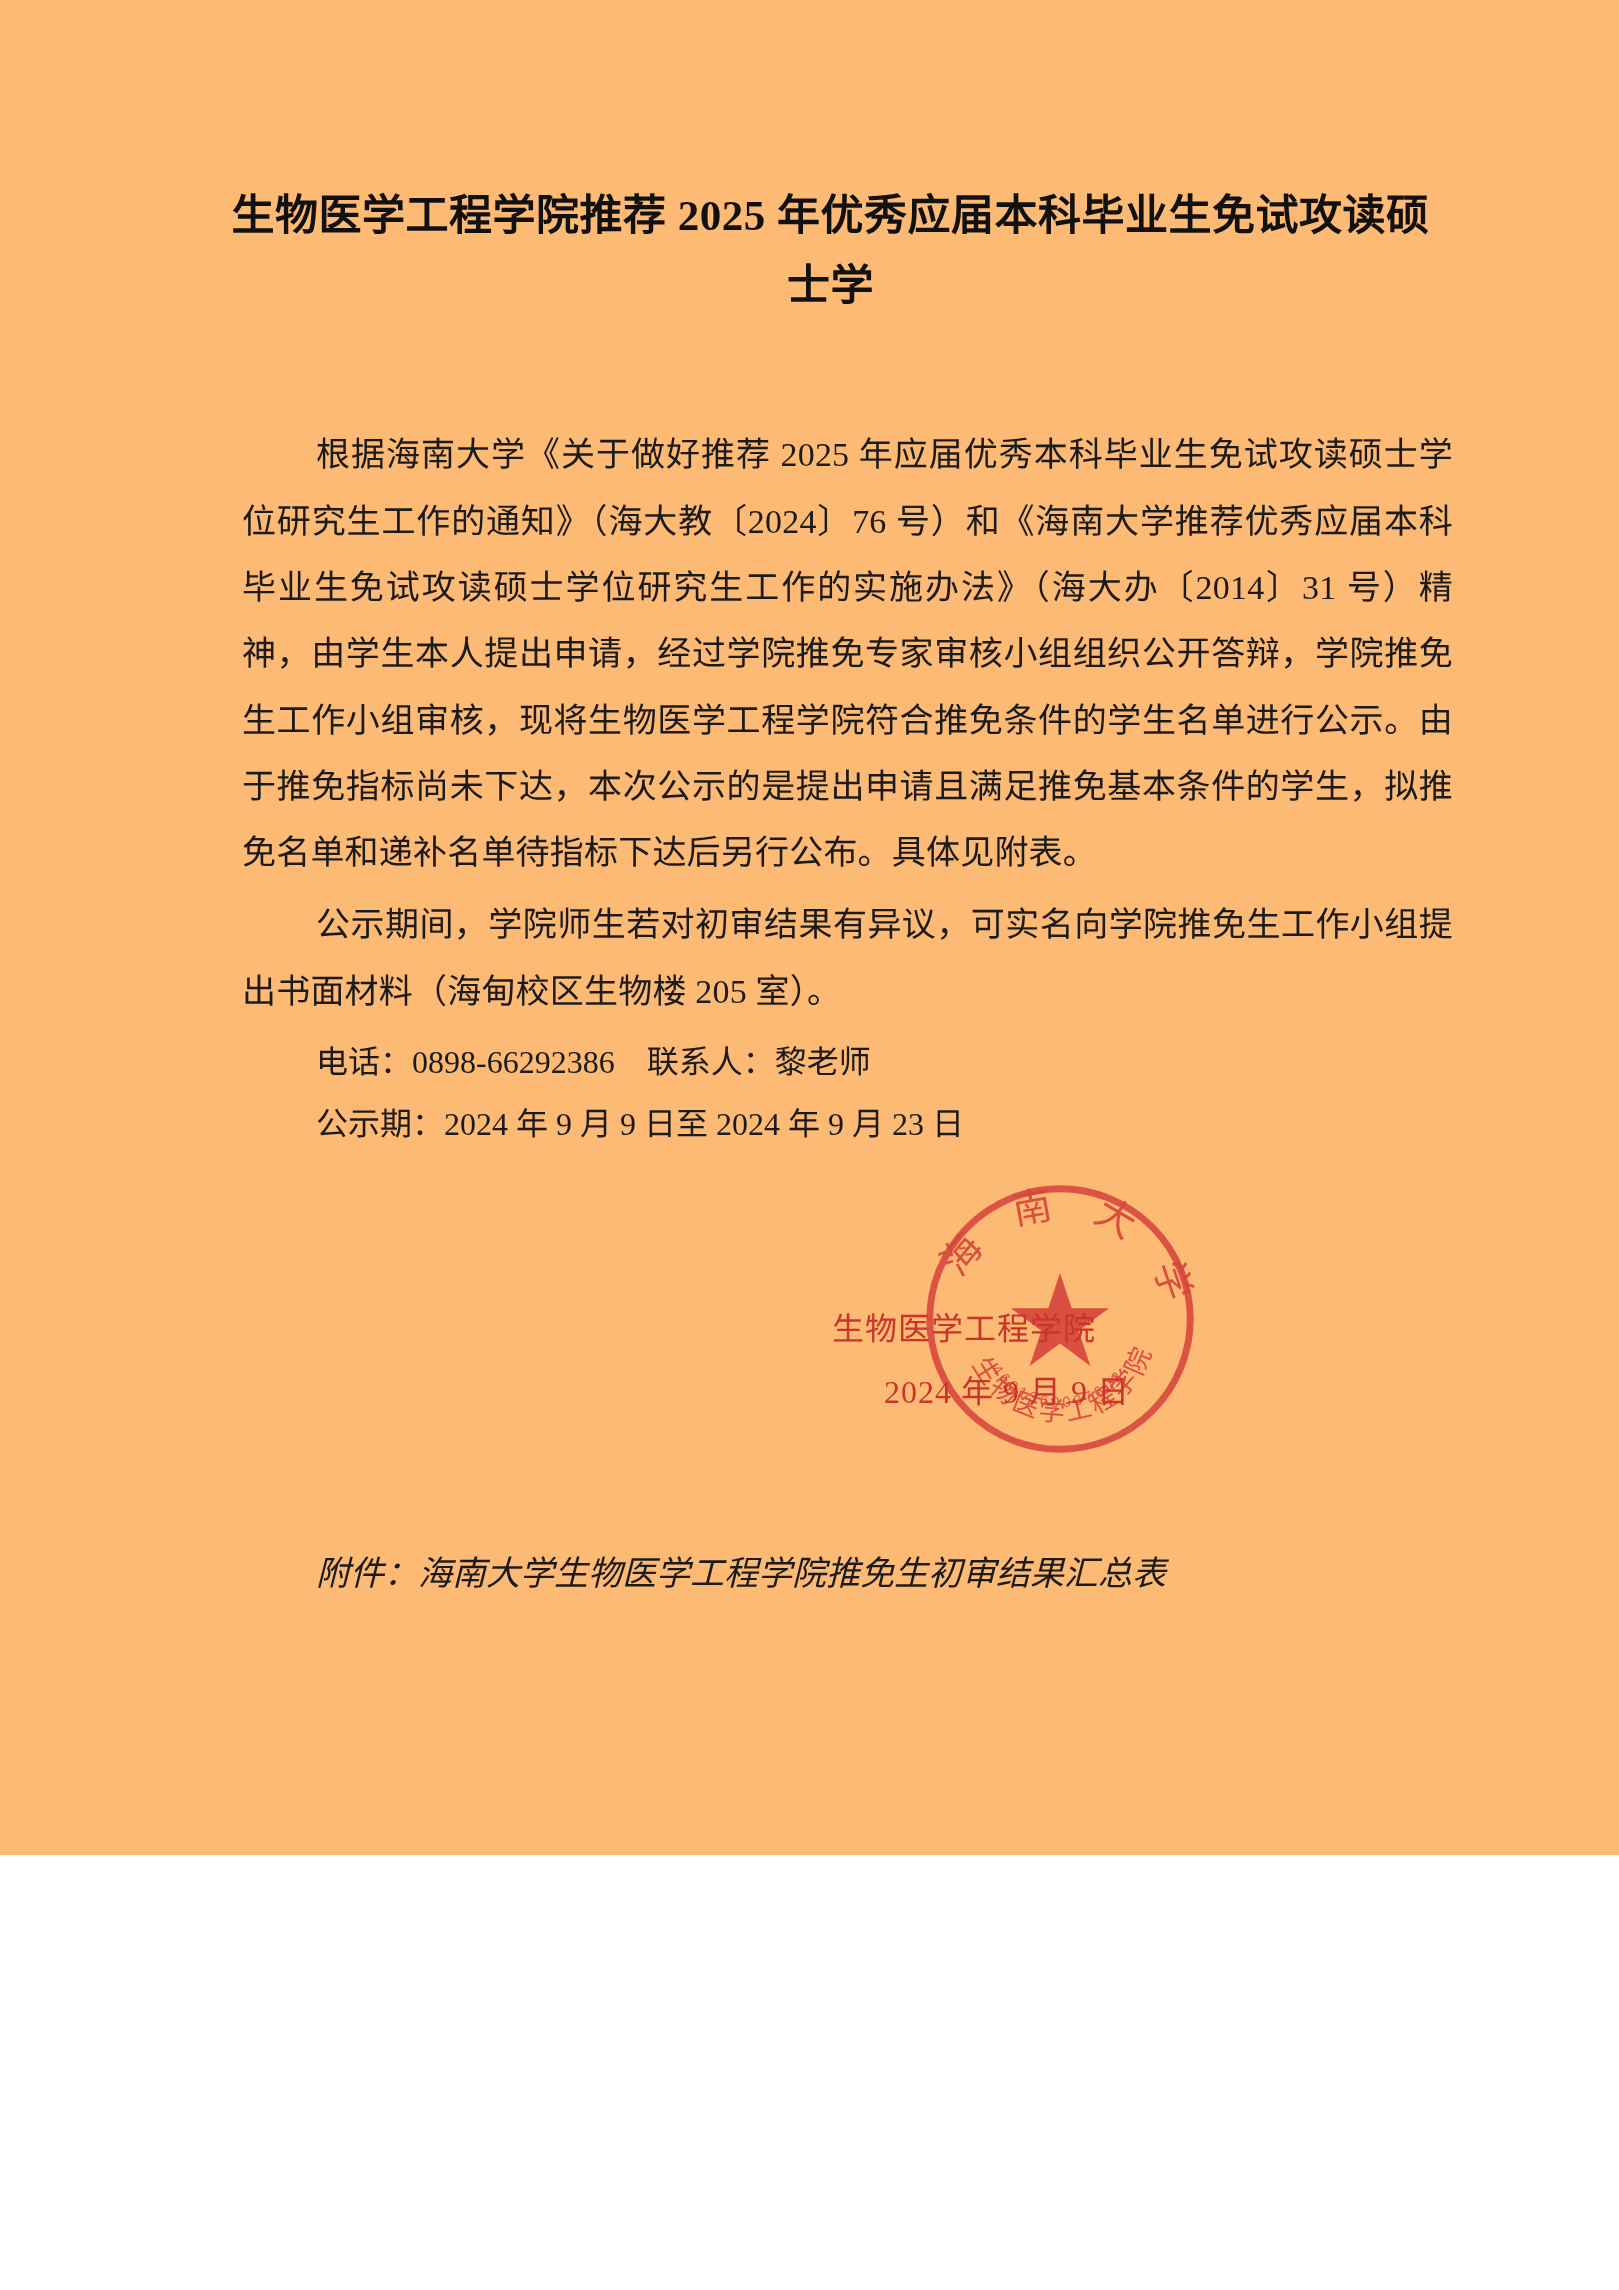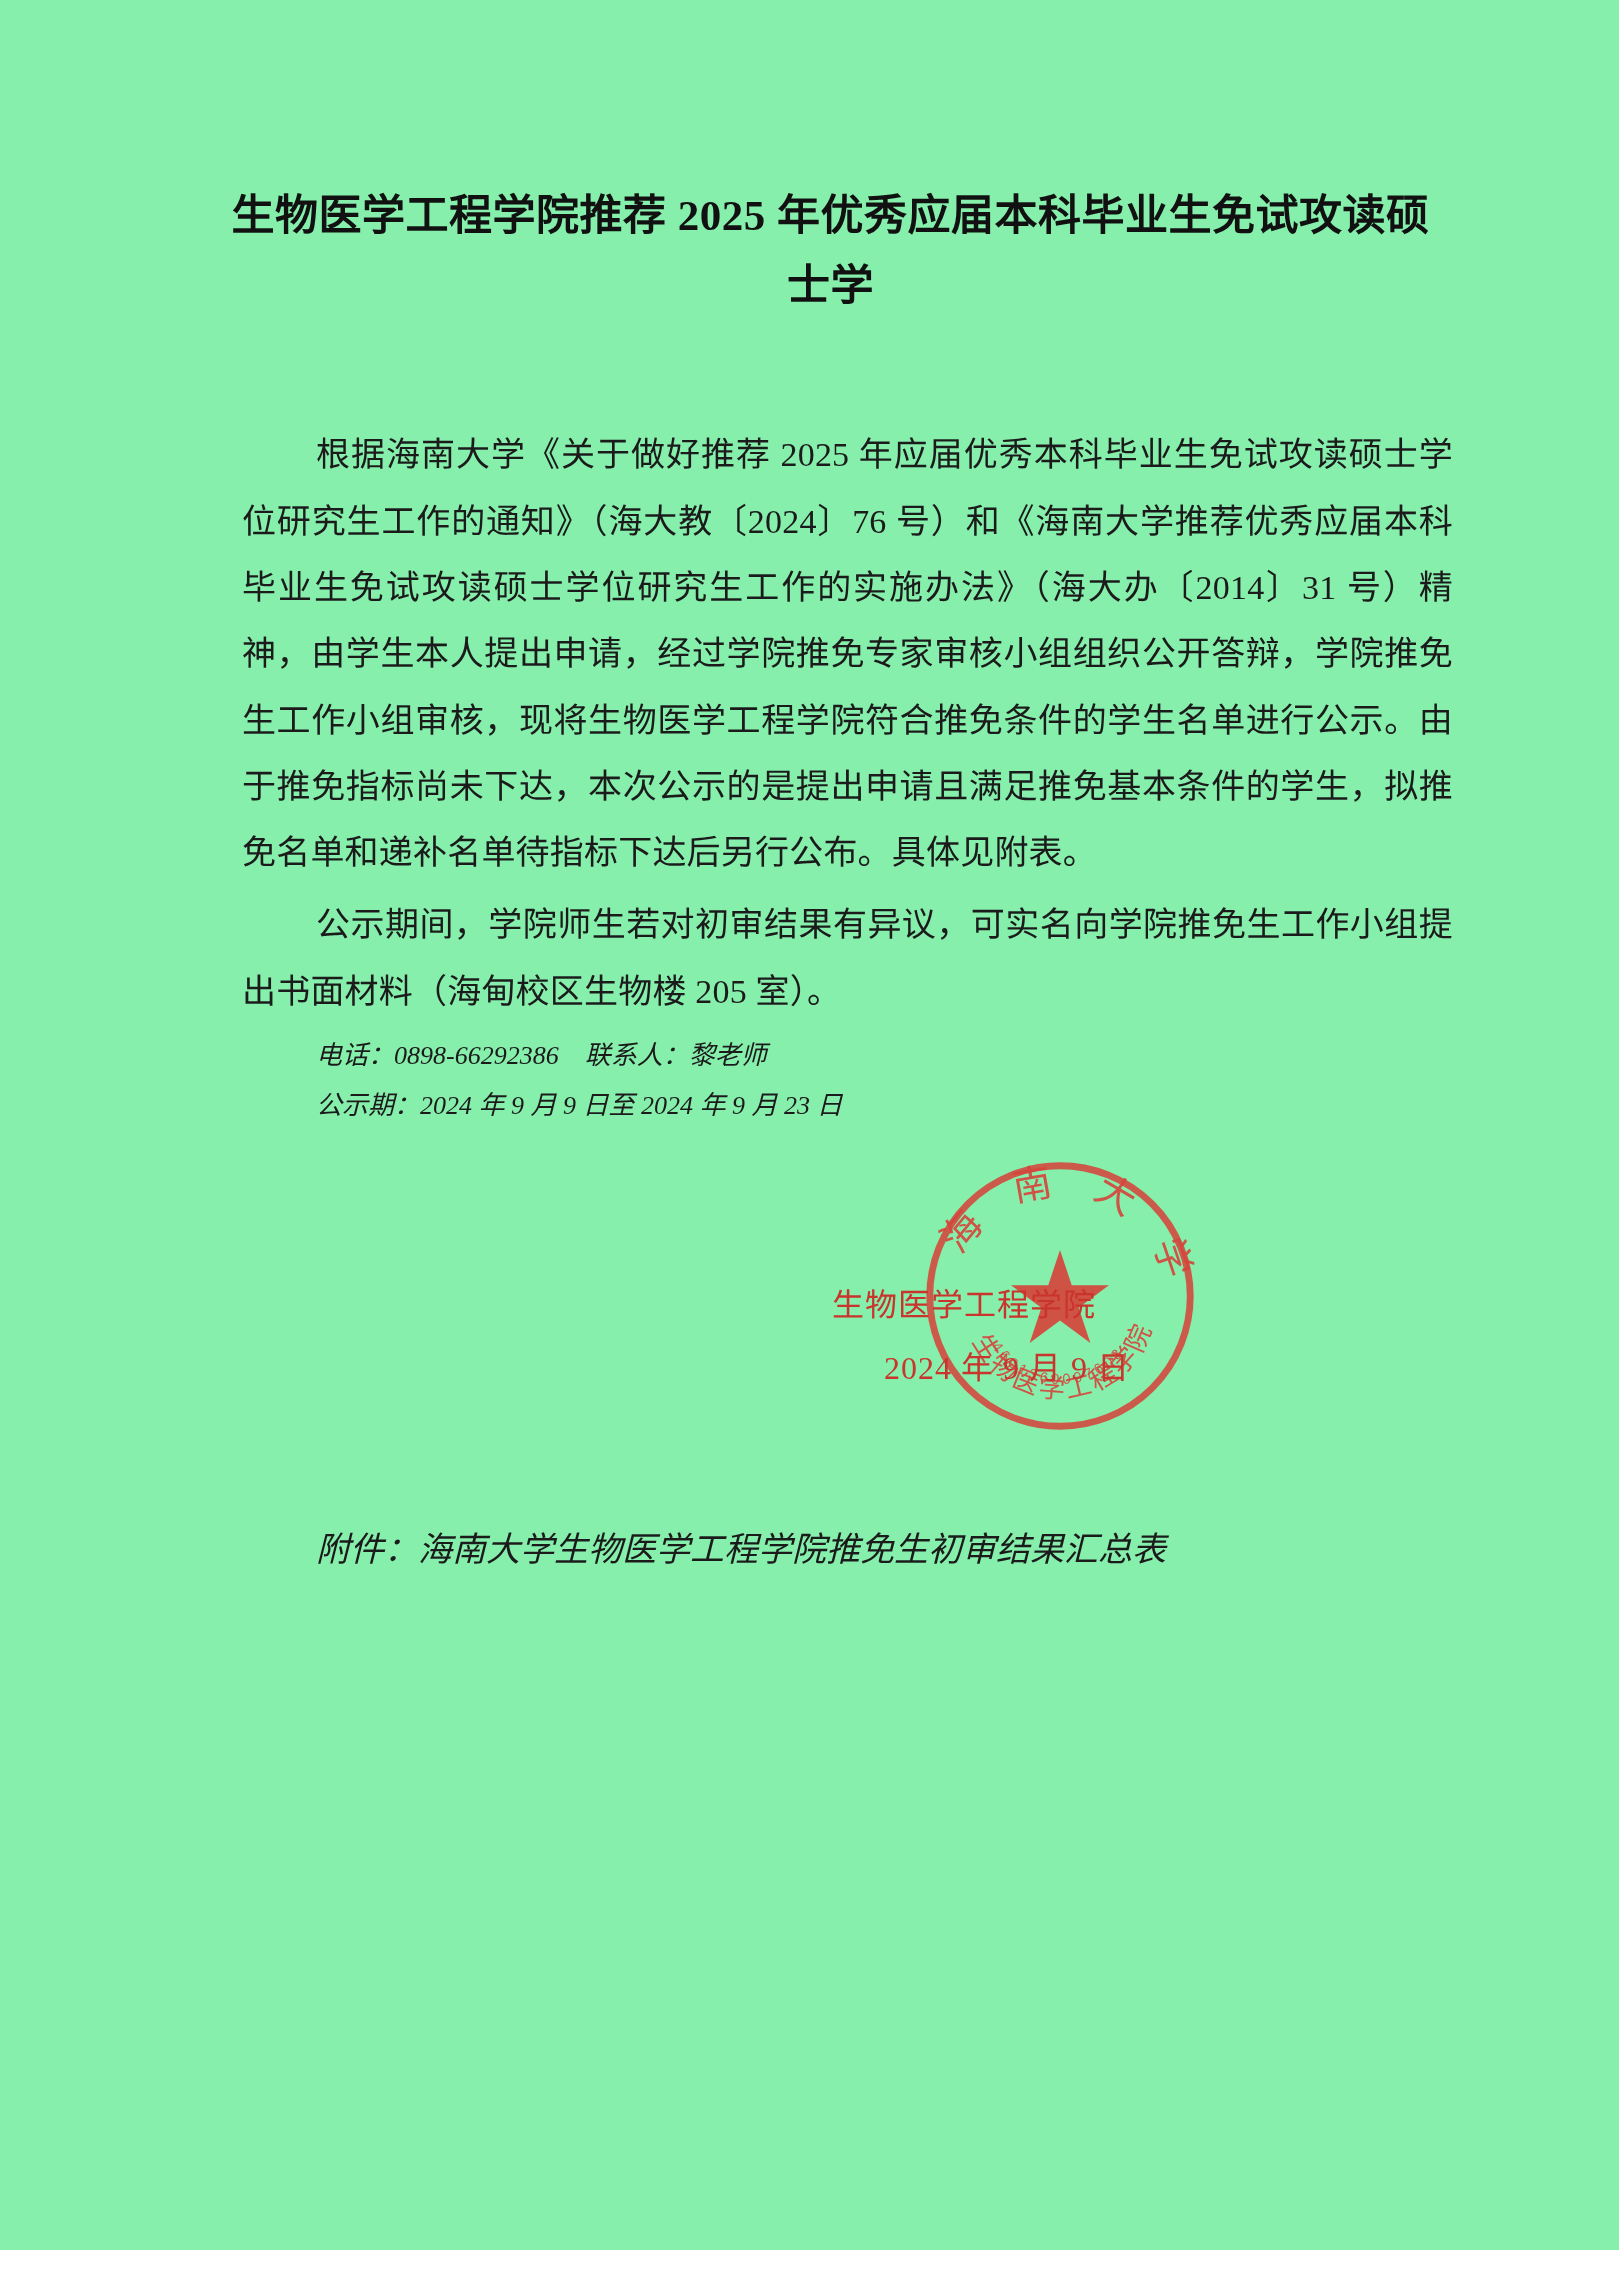--- a/index.html
+++ b/index.html
@@ -15,22 +15,22 @@
     font-family: "Liberation Serif", "DejaVu Serif", serif;
     color: #1a1a1a;
     overflow: hidden;
   }
 
   .page {
     position: absolute;
     top: 0;
     left: 0;
     width: 1619px;
-    height: 2250px;
-    background: #86efac;
+    height: 1855px;
+    background: #fdba74;
   }
 
   .content {
     position: absolute;
     left: 208px;
     top: 181px;
     width: 1245px;
   }
 
   .doc-title {
@@ -58,27 +58,26 @@
     letter-spacing: 0.2px;
     margin: 0 0 5.9px 0;
     color: #1b1b1b;
   }
 
   .para.indent {
     text-indent: 74px;
   }
 
   .line {
-    font-size: 26px;
+    font-size: 32px;
     line-height: 1.95;
     margin: 0;
     text-indent: 74px;
     color: #1b1b1b;
     white-space: pre;
-    font-style: italic;
   }
 
   .contact-block {
     margin-top: 5.9px;
   }
 
   .stamp-area {
     position: relative;
     height: 323px;
   }

